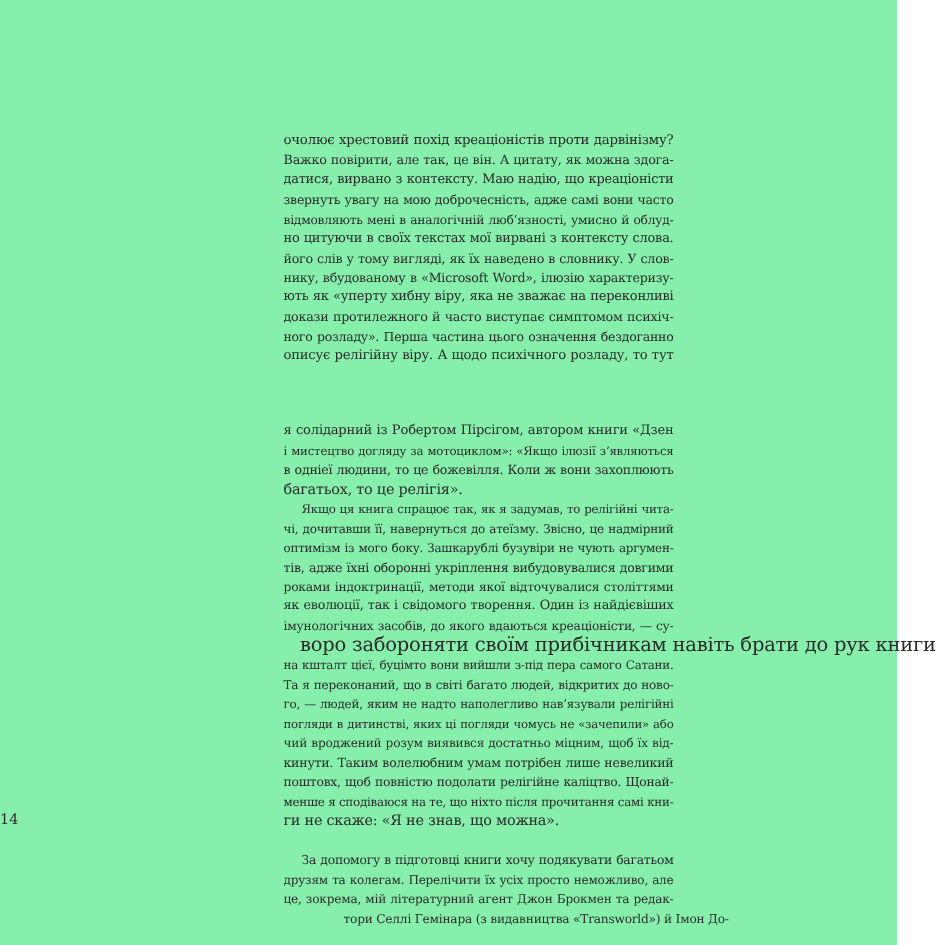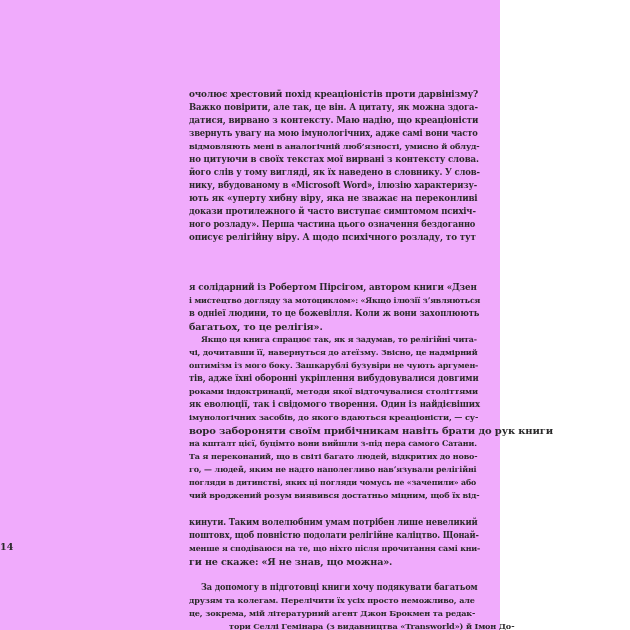--- a/index.html
+++ b/index.html
@@ -11,23 +11,22 @@
       width: 630px;
       height: 630px;
       position: relative;
       overflow: hidden;
       font-family: "DejaVu Serif", "Liberation Serif", serif;
       color: #2a2a2a;
     }
     .page {
       position: absolute;
       left: 0; top: 0;
-      width: 500px; height: 630px;
-      background: #f0abfc;
-      font-weight: bold;
+      width: 598px; height: 630px;
+      background: #86efac;
     }
     .text-block {
       position: absolute;
       left: 189px;
       top: 88px;
       width: 260px;
     }
     .line {
       display: block;
       height: 13px;
@@ -63,21 +62,21 @@
 </head>
 <body>
 
 <div class="page">
   <div class="text-block">
 
     <div>
       <span class="line" style="font-size: 8.88062px;">очолює хрестовий похід креаціоністів проти дарвінізму?</span>
       <span class="line" style="font-size: 8.49339px;">Важко повірити, але так, це він. А цитату, як можна здога-</span>
       <span class="line" style="font-size: 8.62146px;">датися, вирвано з контексту. Маю надію, що креаціоністи</span>
-      <span class="line" style="font-size: 8.34972px;">звернуть увагу на мою імунологічних, адже самі вони часто</span>
+      <span class="line" style="font-size: 8.34972px;">звернуть увагу на мою доброчесність, адже самі вони часто</span>
       <span class="line" style="font-size: 8.17073px;">відмовляють мені в аналогічній люб’язності, умисно й облуд-</span>
       <span class="line" style="font-size: 8.62801px;">но цитуючи в своїх текстах мої вирвані з контексту слова.</span>
       <span class="line" style="font-size: 8.44421px;">його слів у тому вигляді, як їх наведено в словнику. У слов-</span>
       <span class="line" style="font-size: 8.40269px;">нику, вбудованому в «Microsoft Word», ілюзію характеризу-</span>
       <span class="line" style="font-size: 8.71458px;">ють як «уперту хибну віру, яка не зважає на переконливі</span>
       <span class="line" style="font-size: 8.47708px;">докази протилежного й часто виступає симптомом психіч-</span>
       <span class="line" style="font-size: 8.32916px;">ного розладу». Перша частина цього означення бездоганно</span>
       <span class="line" style="font-size: 8.79803px;">описує релігійну віру. А щодо психічного розладу, то тут</span>
       <span class="line" style="font-size: 8.76504px; margin-top: 37px;">я солідарний із Робертом Пірсігом, автором книги «Дзен</span>
       <span class="line" style="font-size: 7.85031px;">і мистецтво догляду за мотоциклом»: «Якщо ілюзії з’являються</span>
@@ -86,27 +85,27 @@
     </div>
 
     <div>
       <span class="line indent" style="font-size: 7.87786px;">Якщо ця книга спрацює так, як я задумав, то релігійні чита-</span>
       <span class="line" style="font-size: 8.01539px;">чі, дочитавши її, навернуться до атеїзму. Звісно, це надмірний</span>
       <span class="line" style="font-size: 7.96758px;">оптимізм із мого боку. Зашкарублі бузувіри не чують аргумен-</span>
       <span class="line" style="font-size: 8.36334px;">тів, адже їхні оборонні укріплення вибудовувалися довгими</span>
       <span class="line" style="font-size: 8.20871px;">роками індоктринації, методи якої відточувалися століттями</span>
       <span class="line" style="font-size: 8.5294px;">як еволюції, так і свідомого творення. Один із найдієвіших</span>
       <span class="line" style="font-size: 8.16318px;">імунологічних засобів, до якого вдаються креаціоністи, — су-</span>
-      <span class="line" style="font-size: 10px;">воро забороняти своїм прибічникам навіть брати до рук книги</span>
+      <span class="line" style="font-size: 13px; margin-left: 11px;">воро забороняти своїм прибічникам навіть брати до рук книги</span>
       <span class="line" style="font-size: 7.90694px;">на кшталт цієї, буцімто вони вийшли з-під пера самого Сатани.</span>
       <span class="line" style="font-size: 8.03891px;">Та я переконаний, що в світі багато людей, відкритих до ново-</span>
       <span class="line" style="font-size: 7.95522px;">го, — людей, яким не надто наполегливо нав’язували релігійні</span>
       <span class="line" style="font-size: 7.81365px;">погляди в дитинстві, яких ці погляди чомусь не «зачепили» або</span>
       <span class="line" style="font-size: 8.12064px;">чий вроджений розум виявився достатньо міцним, щоб їх від-</span>
-      <span class="line" style="font-size: 8.35455px; margin-top: 14px;">кинути. Таким волелюбним умам потрібен лише невеликий</span>
+      <span class="line" style="font-size: 8.35455px;">кинути. Таким волелюбним умам потрібен лише невеликий</span>
       <span class="line" style="font-size: 8.2155px;">поштовх, щоб повністю подолати релігійне каліцтво. Щонай-</span>
       <span class="line" style="font-size: 7.92547px;">менше я сподіваюся на те, що ніхто після прочитання самі кни-</span>
       <span class="line last">ги не скаже: «Я не знав, що можна».</span>
     </div>
 
     <span class="gap"></span>
 
     <div>
       <span class="line indent" style="font-size: 8.2298px;">За допомогу в підготовці книги хочу подякувати багатьом</span>
       <span class="line" style="font-size: 8.05357px;">друзям та колегам. Перелічити їх усіх просто неможливо, але</span>

